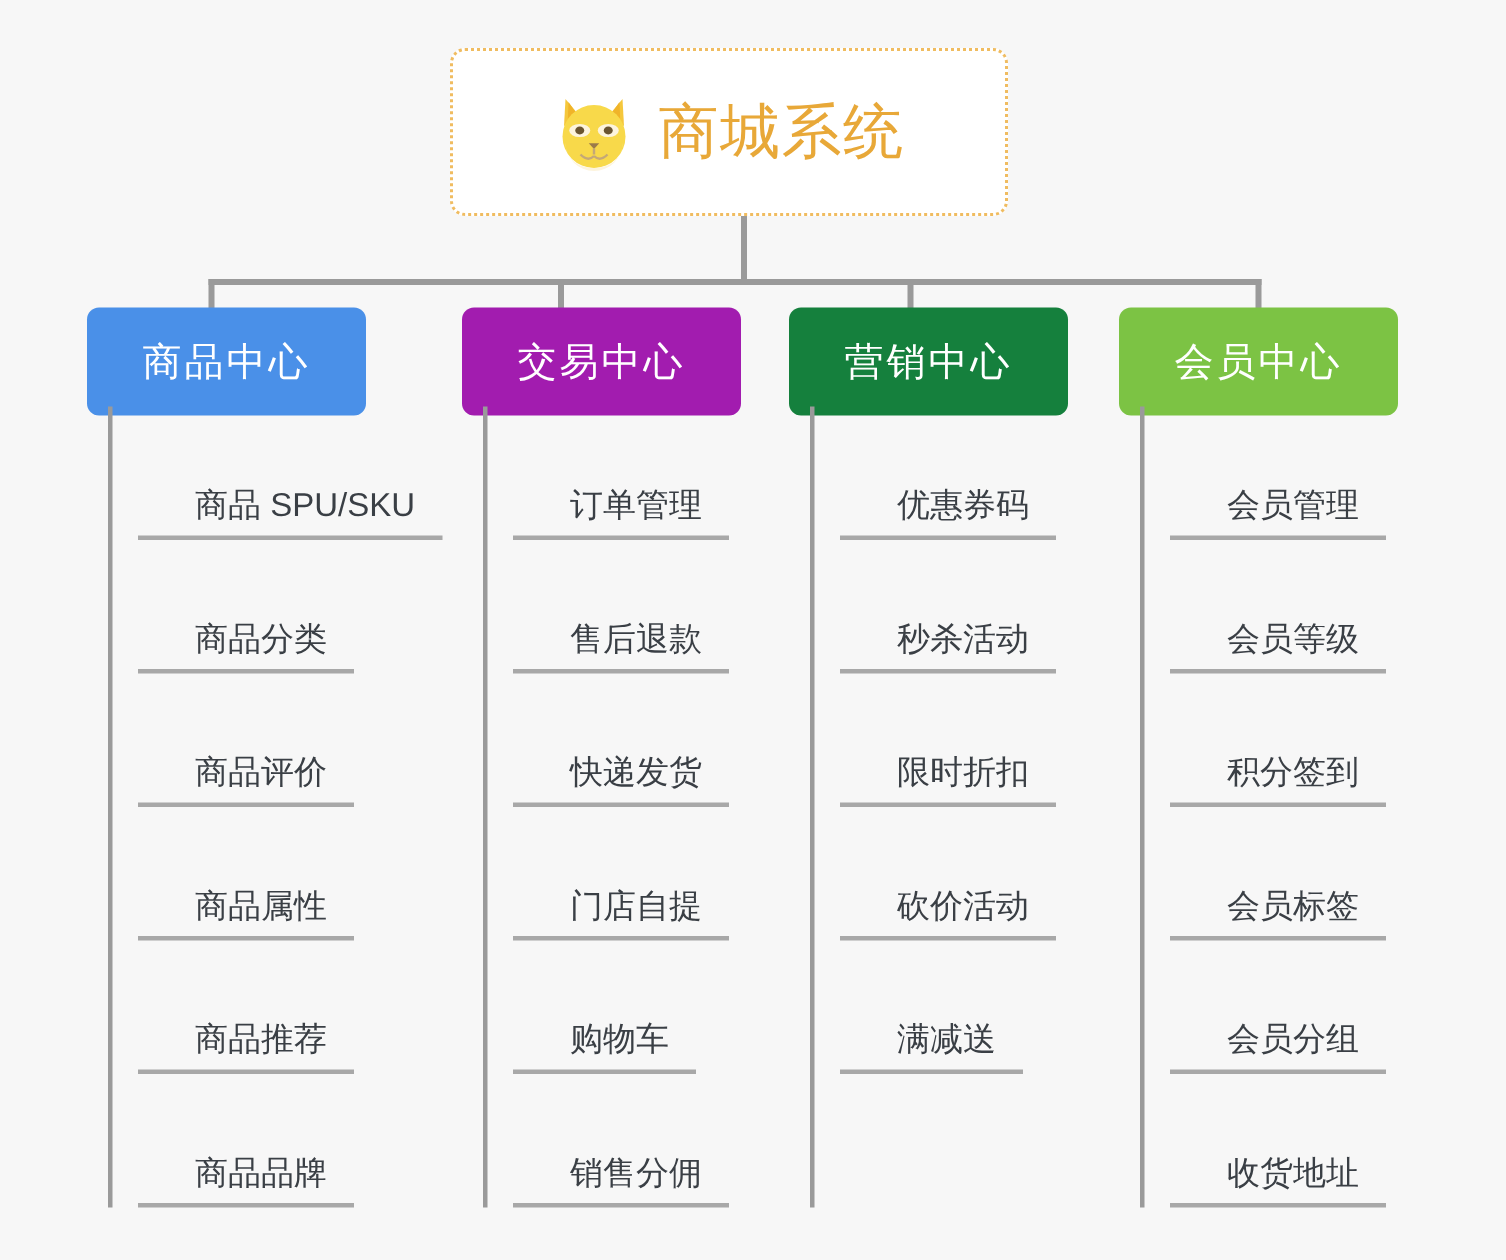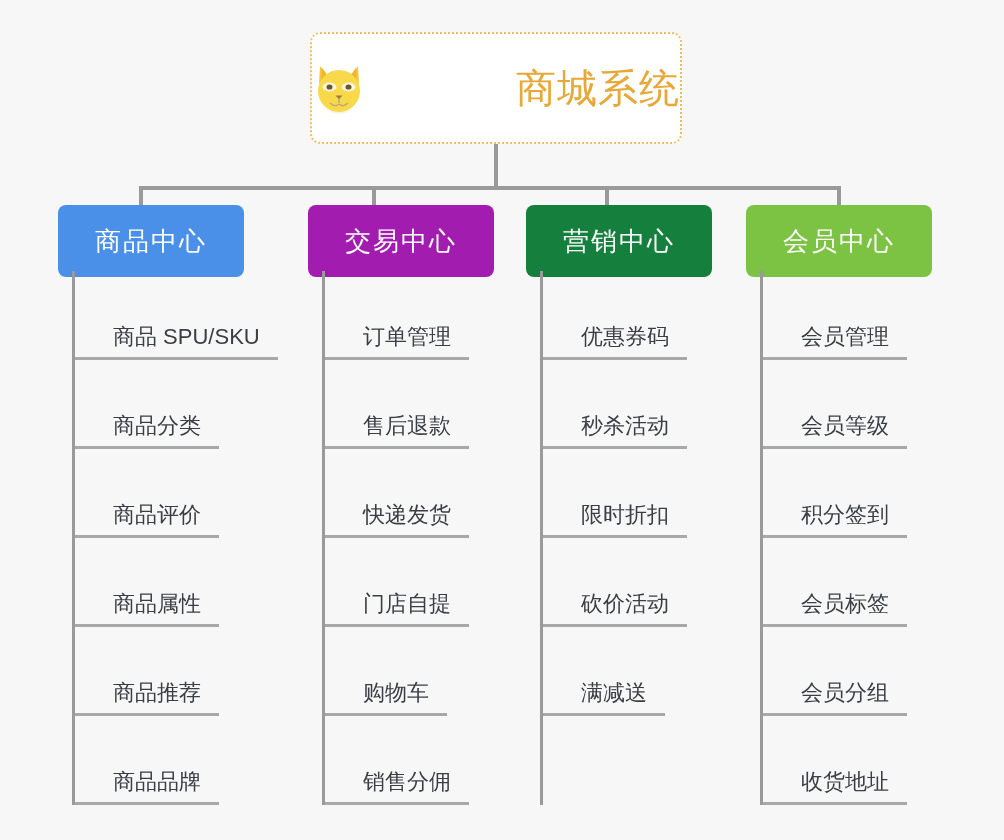--- a/index.html
+++ b/index.html
@@ -15,30 +15,30 @@
   #canvas {
     position: relative;
     width: 1004px;
     height: 840px;
     background: #f7f7f7;
   }
 
   
   .root-node {
     position: absolute;
-    left: 310px;
+    left: 300px;
     top: 32px;
     width: 372px;
     height: 112px;
     background: #ffffff;
     border: 2px dotted #f0bc60;
     border-radius: 10px;
     display: flex;
     align-items: center;
-    justify-content: space-between;
+    justify-content: center;
     gap: 16px;
   }
 
   .root-title {
     font-size: 40px;
     color: #e8a838;
     letter-spacing: 1px;
     line-height: 1;
     white-space: nowrap;
   }
@@ -83,21 +83,21 @@
     position: absolute;
     left: 14px;
     top: 66px;
     list-style: none;
   }
 
   .leaf-item {
     height: 89px;
     display: flex;
     align-items: flex-end;
-    padding-left: 41px;
+    padding-left: 58px;
   }
 
   .leaf-label {
     font-size: 22px;
     color: #3a3f45;
     white-space: nowrap;
     padding: 0 18px 8px 0;
     border-bottom: 3px solid #a8a8a8;
     margin-left: -38px;
     padding-left: 38px;

